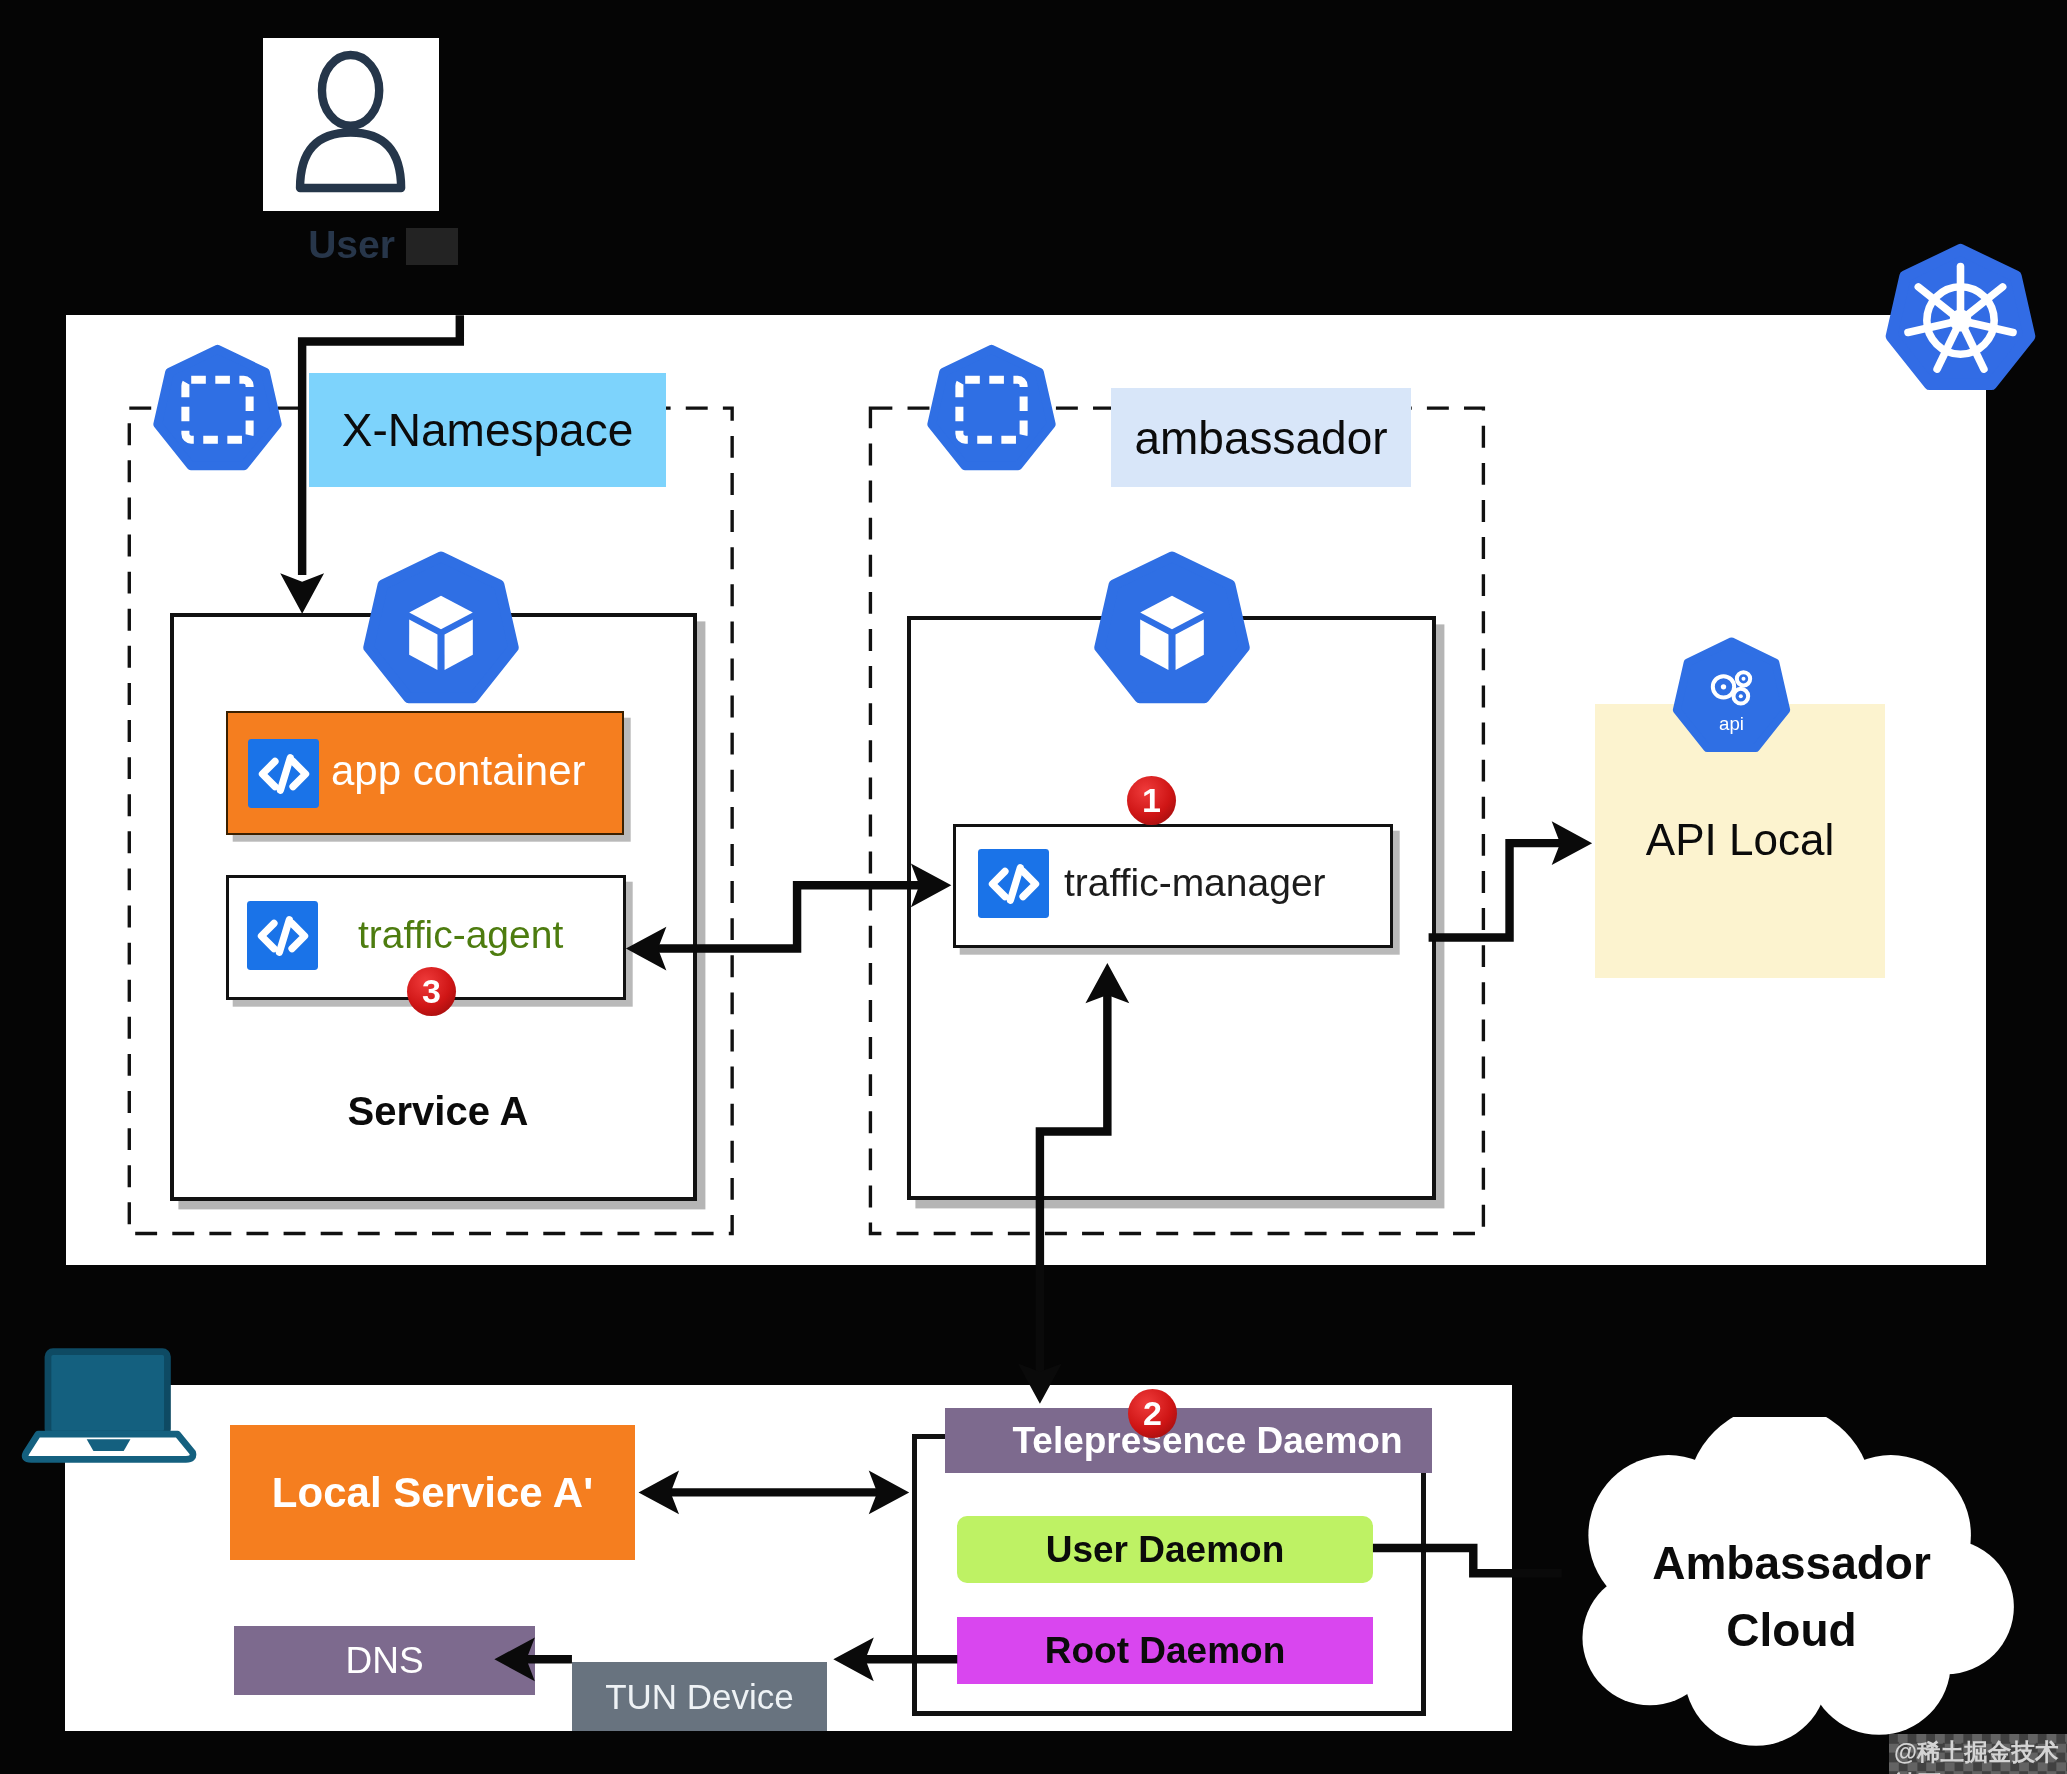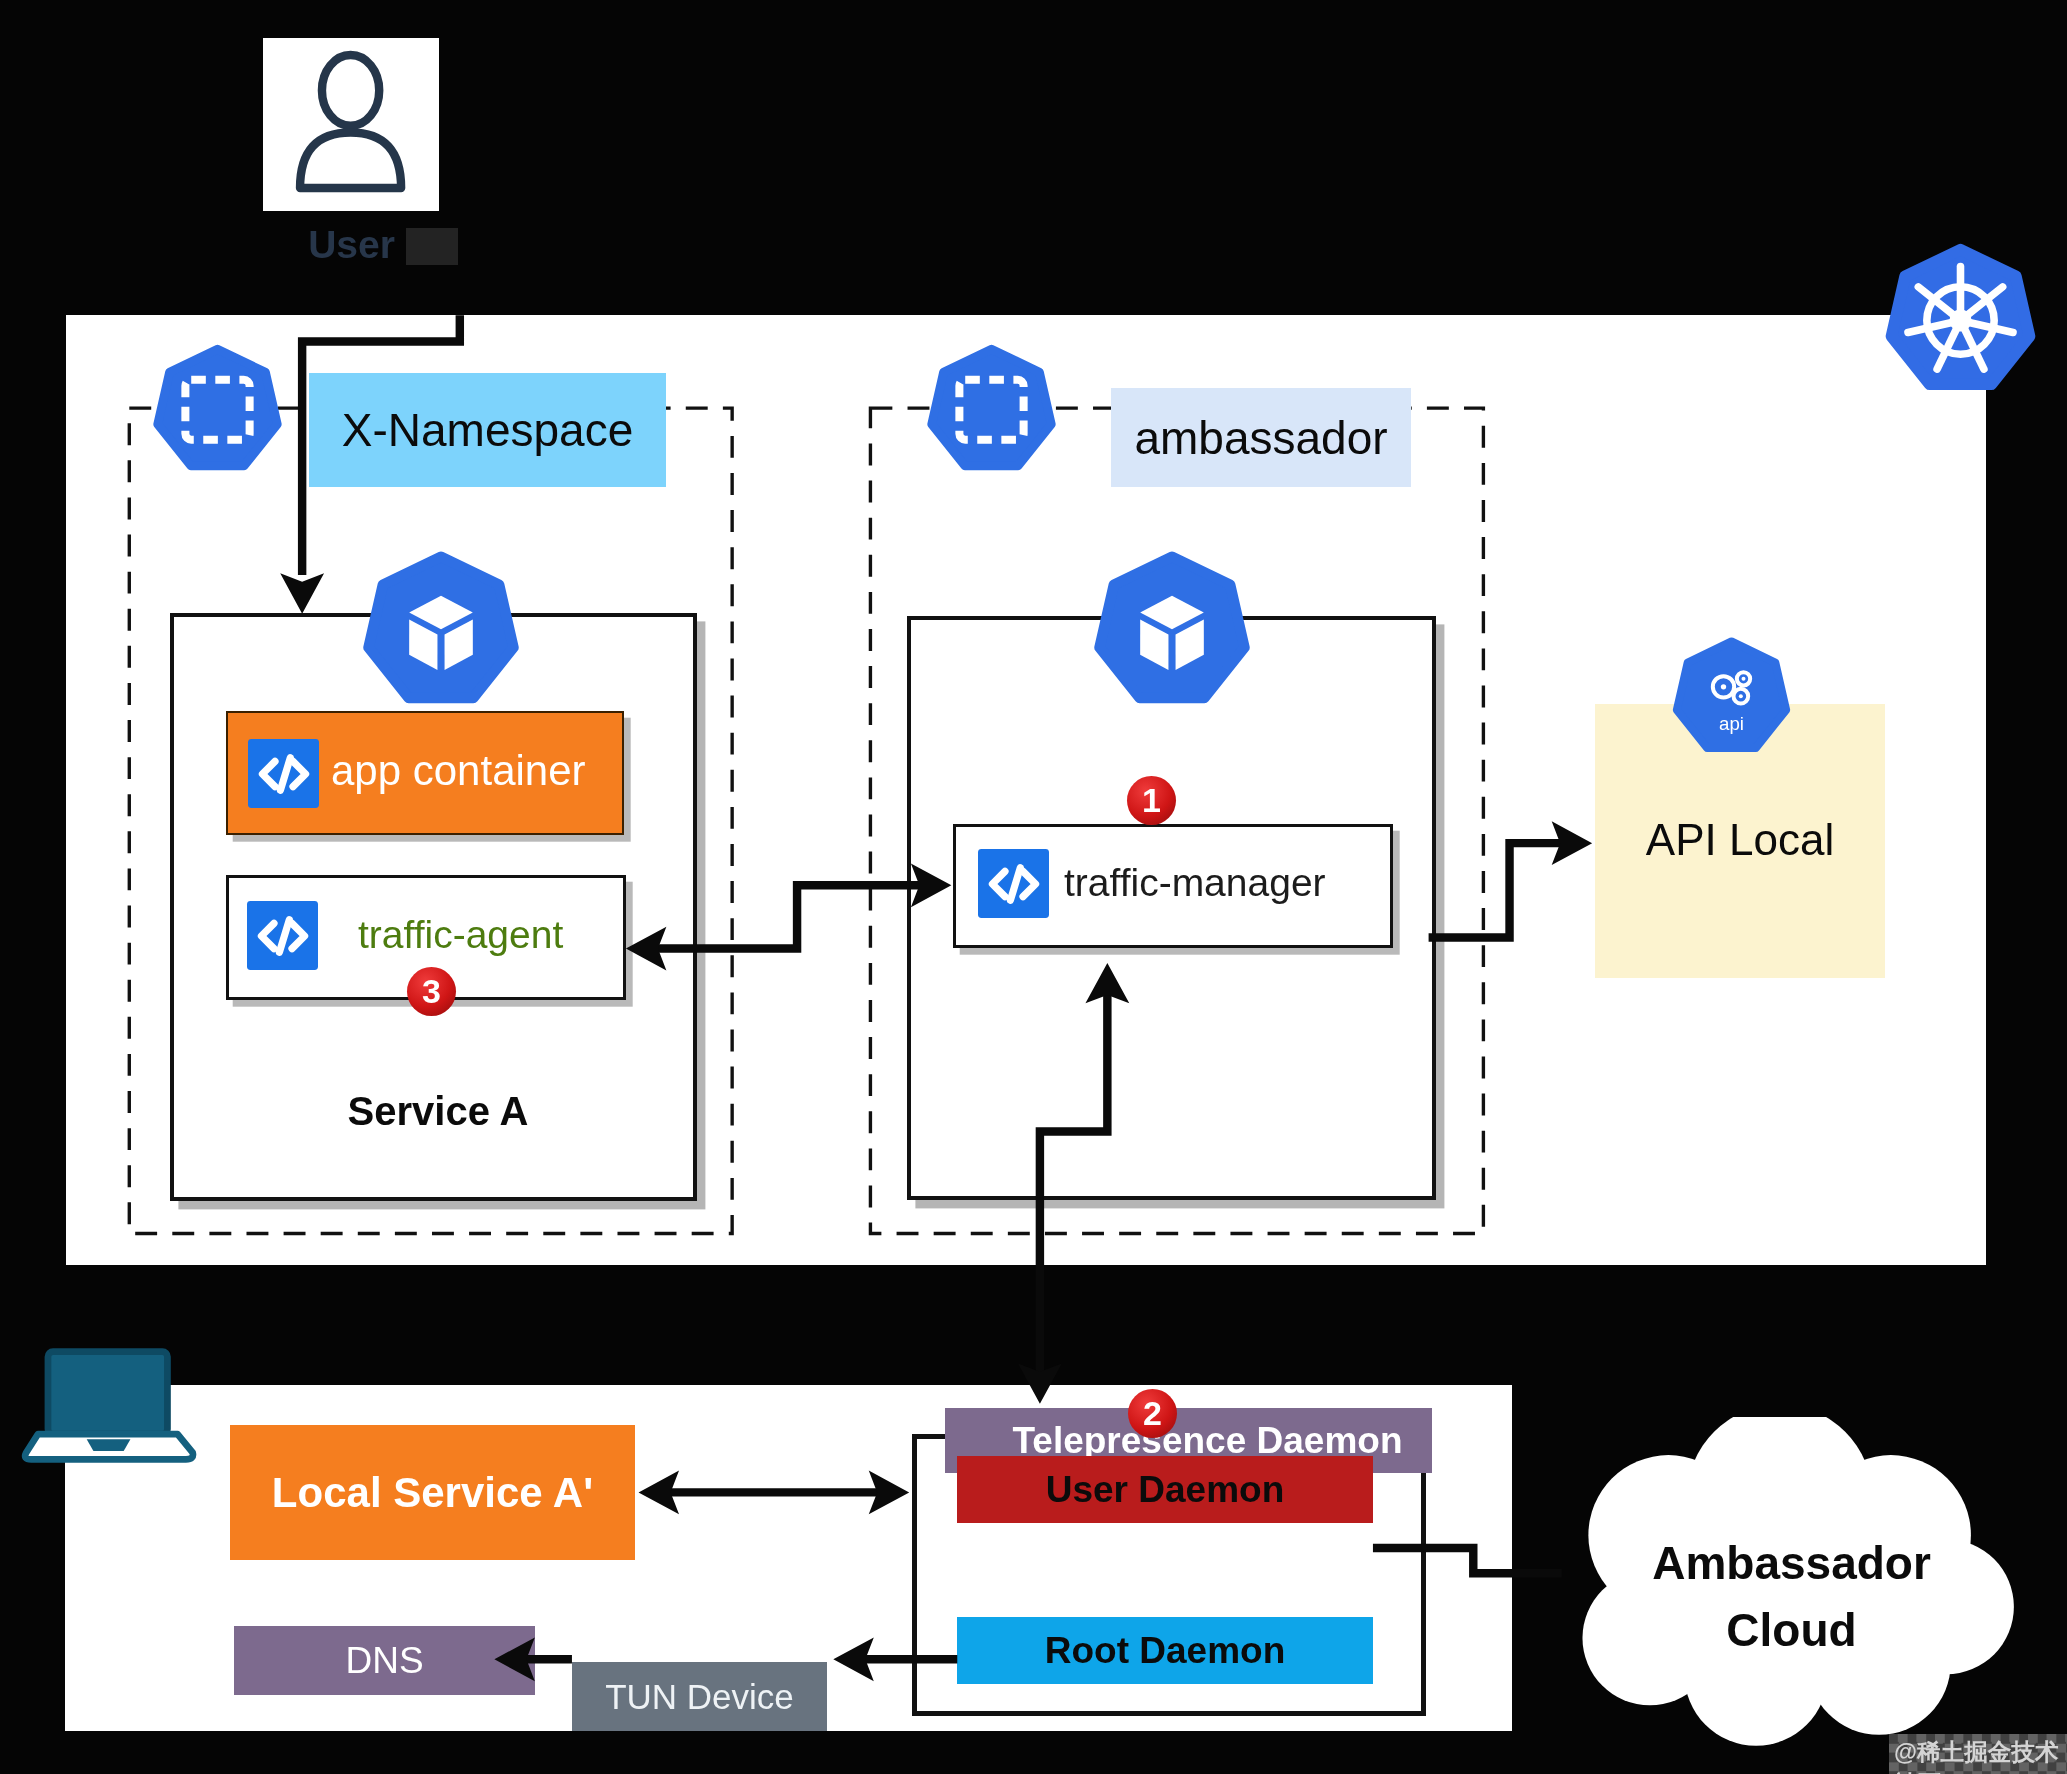--- a/index.html
+++ b/index.html
@@ -31,22 +31,22 @@
   #tm{left:953px;top:824px;width:434px;height:118px;background:#fff;border:3.4px solid #111;}
   #tm-label{left:1064px;top:824px;width:320px;height:118px;color:#1c1c1c;font-size:39px;justify-content:flex-start;}
   #api-box{left:1595px;top:704px;width:290px;height:274px;background:#fcf3cf;}
   #api-label{left:1595px;top:812px;width:290px;height:56px;color:#0b0b0b;font-size:44px;}
   #bottom-box{left:65px;top:1385px;width:1447px;height:346px;}
   #local-svc{left:230px;top:1425px;width:405px;height:135px;background:#f57e1f;color:#fff;font-weight:bold;font-size:42px;}
   #dns{left:234px;top:1626px;width:301px;height:69px;background:#7d6a8e;color:#fff;font-size:37px;}
   #tun{left:572px;top:1626px;width:255px;height:69px;background:#68737f;color:#eef2f5;font-size:35px;margin-top:36px;}
   #tp-outer{left:912px;top:1434px;width:504px;height:272px;border:5px solid #111;background:#fff;}
   #tp-header{left:945px;top:1408px;width:449px;height:65px;background:#7d6a8e;color:#fff;font-weight:bold;font-size:37px;padding-left:38px;}
-  #user-daemon{left:957px;top:1456px;width:416px;height:67px;background:#b91c1c;color:#0b0b0b;font-weight:bold;font-size:37px;}
-  #root-daemon{left:957px;top:1617px;width:416px;height:67px;background:#0ea5e9;color:#0b0b0b;font-weight:bold;font-size:37px;}
+  #user-daemon{left:957px;top:1516px;width:416px;height:67px;background:#bef264;color:#0b0b0b;font-weight:bold;font-size:37px;border-radius:10px;}
+  #root-daemon{left:957px;top:1617px;width:416px;height:67px;background:#d946ef;color:#0b0b0b;font-weight:bold;font-size:37px;}
   #cloud-l1{left:1606px;top:1537px;width:371px;height:51px;color:#0b0b0b;font-weight:bold;font-size:46px;}
   #cloud-l2{left:1606px;top:1604px;width:371px;height:51px;color:#0b0b0b;font-weight:bold;font-size:46px;}
   #watermark{left:1889px;top:1734px;padding:1.7px 5px;color:#e6e6e6;font-size:23.6px;font-weight:bold;
              background:repeating-conic-gradient(#6b6b6b 0% 25%, #474747 0% 50%) 0 0/18.6px 18.6px;opacity:.92;}
   svg text{font-family:"Liberation Sans", sans-serif;}
 </style>
 </head>
 <body>
 
 <div id="canvas">

